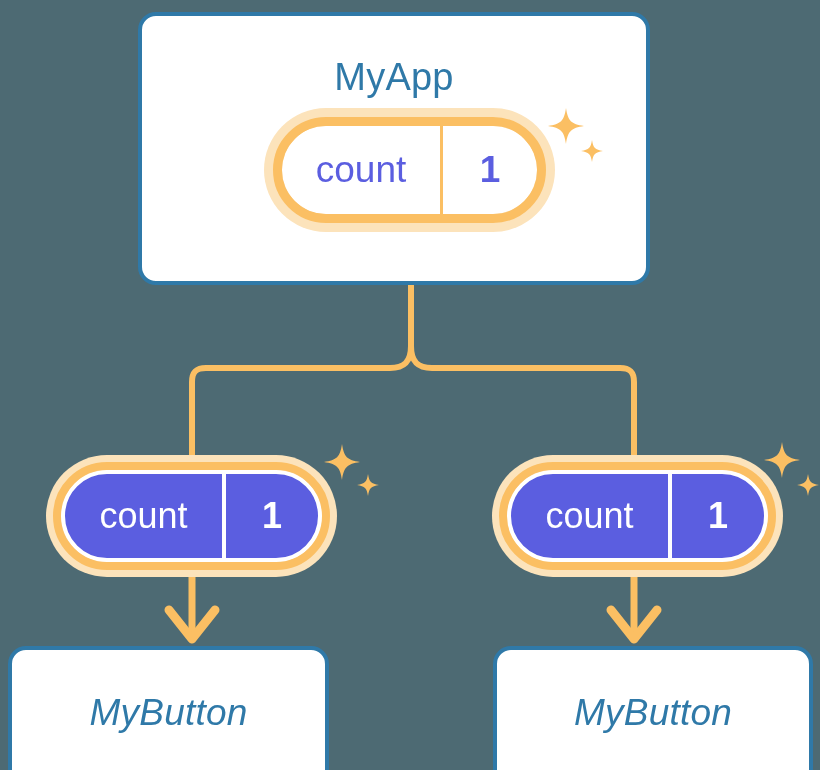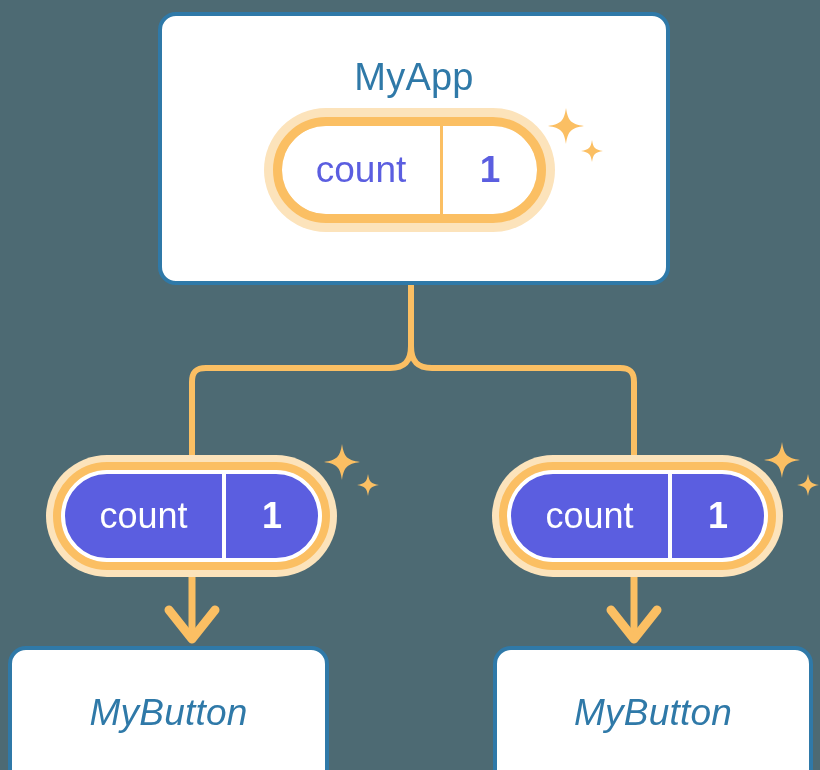--- a/index.html
+++ b/index.html
@@ -37,21 +37,21 @@
     left: 0;
     width: 100%;
     text-align: center;
     color: #2f79a8;
     font-weight: 400;
     letter-spacing: 0.2px;
     white-space: nowrap;
   }
 
   #card-myapp {
-    left: 158px; top: 12px;
+    left: 138px; top: 12px;
     width: 512px; height: 273px; padding-left: 32px;
   }
   #card-myapp .card-title {
     top: 40px;
     font-size: 38px;
   }
 
   .card-mybutton {
     top: 646px;
     height: 150px;          

